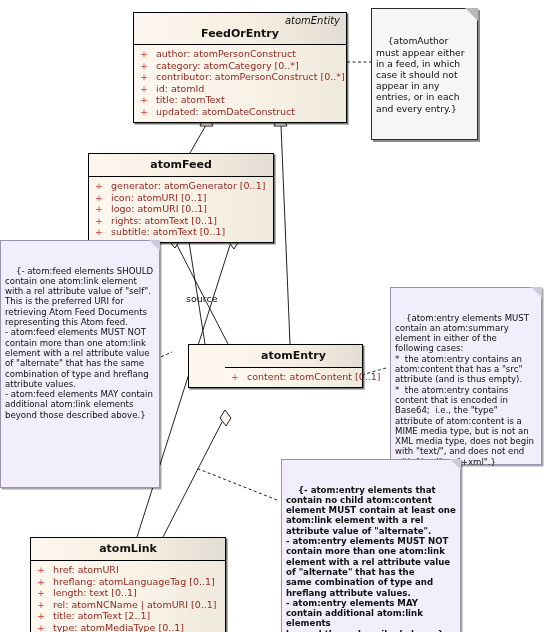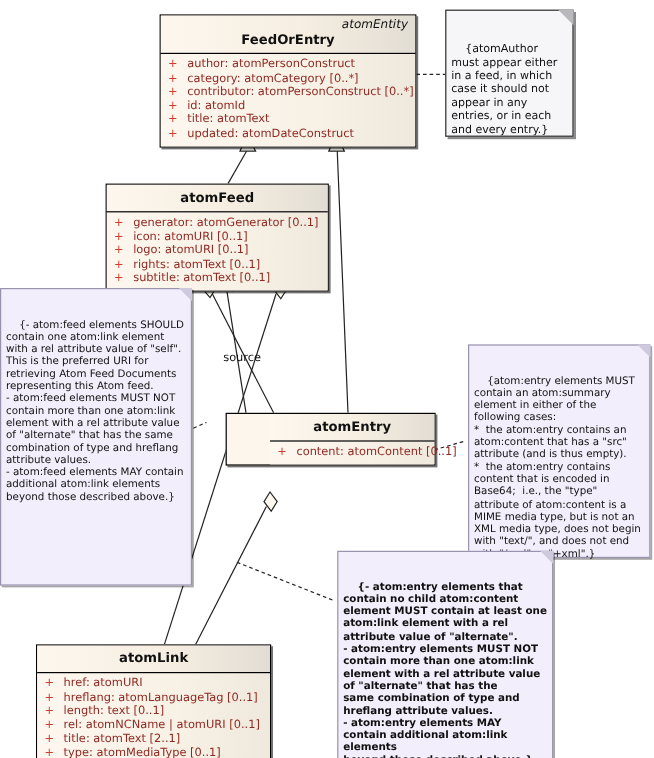--- a/index.html
+++ b/index.html
@@ -191,21 +191,21 @@
     <div class="uml-attrs">
       <div class="attr"><span class="vis">+</span><span>href: atomURI</span></div>
       <div class="attr"><span class="vis">+</span><span>hreflang: atomLanguageTag [0..1]</span></div>
       <div class="attr"><span class="vis">+</span><span>length: text [0..1]</span></div>
       <div class="attr"><span class="vis">+</span><span>rel: atomNCName | atomURI [0..1]</span></div>
       <div class="attr"><span class="vis">+</span><span>title: atomText [2..1]</span></div>
       <div class="attr"><span class="vis">+</span><span>type: atomMediaType [0..1]</span></div>
     </div>
   </div>
 
-  <div class="note note-top-right" style="left:371px; top:8px; width:107px; height:106px;">
+  <div class="note note-top-right" style="left:371px; top:8px; width:107px; height:132px;">
     <span class="fold"></span>
     <span>{atomAuthor must appear either in a feed, in which case it should not appear in any entries, or in each and every entry.}</span>
   </div>
 
   <div class="note" style="left:0px; top:240px; width:160px; height:248px;">
     <span class="fold"></span>
     <span>{- atom:feed elements SHOULD contain one atom:link element with a rel attribute value of "self". This is the preferred URI for retrieving Atom Feed Documents representing this Atom feed.
 - atom:feed elements MUST NOT contain more than one atom:link element with a rel attribute value of "alternate" that has the same combination of type and hreflang attribute values.
 - atom:feed elements MAY contain additional atom:link elements
 beyond those described above.}</span>

